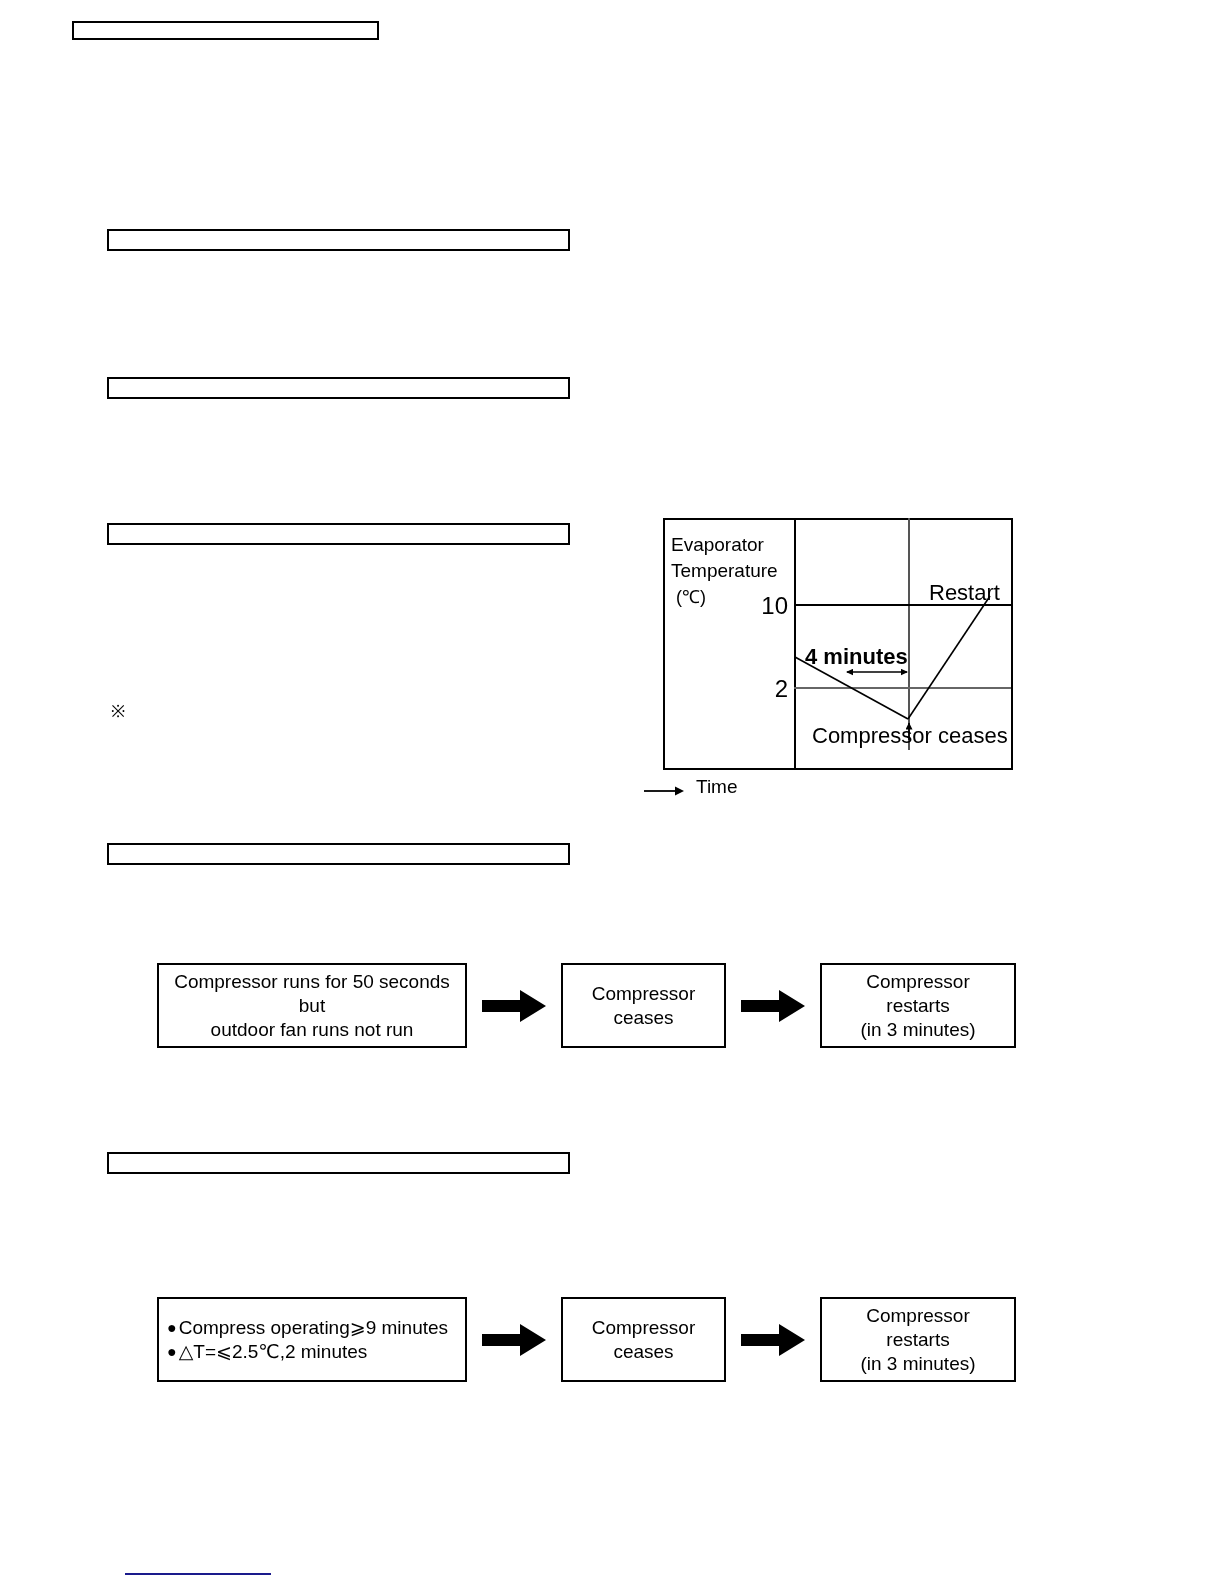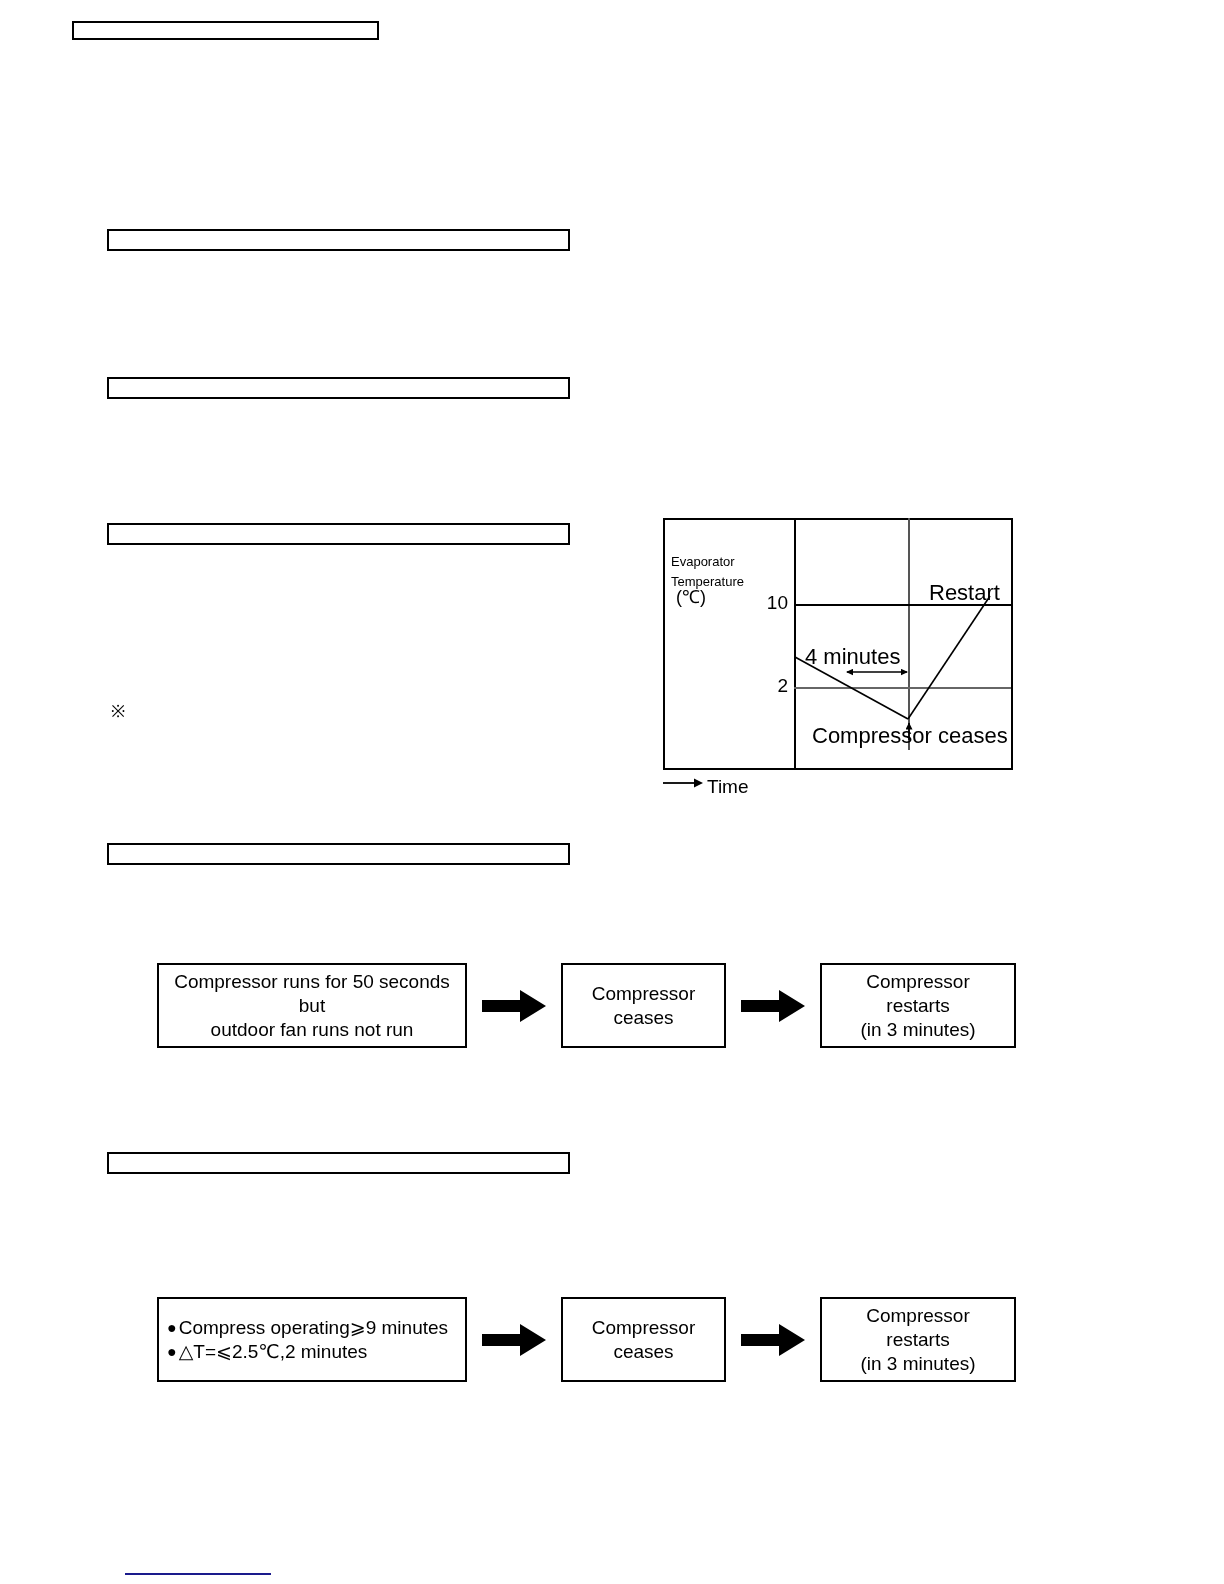--- a/index.html
+++ b/index.html
@@ -57,53 +57,52 @@
   }
   .chart-vline.gray { background: #555555; }
   .chart-hline {
     position: absolute;
     height: 2px;
     background: #000000;
   }
   .chart-hline.gray { background: #666666; }
   .axis-title {
     position: absolute;
-    font-size: 13px;
-    line-height: 20px;
+    font-size: 19px;
+    line-height: 26px;
     white-space: pre-line;
-    margin-top: 20px;
   }
   .axis-unit {
     position: absolute;
     font-size: 18px;
   }
   .tick-label {
     position: absolute;
-    font-size: 19px;
+    font-size: 24px;
     text-align: right;
   }
   .chart-anno {
     position: absolute;
     font-size: 22px;
     white-space: nowrap;
   }
   #chart-svg {
     position: absolute;
     left: 0; top: 0;
     width: 350px;
     height: 252px;
     overflow: visible;
   }
   #time-axis {
     position: absolute;
-    left: 663px;
+    left: 644px;
     top: 776px;
     display: flex;
-    align-items: flex-start;
-    gap: 4px;
+    align-items: flex-end;
+    gap: 12px;
   }
   #time-axis .time-label { font-size: 19px; }
 
   
   .flow {
     position: absolute;
     display: flex;
     align-items: center;
   }
   .flow-box {
@@ -182,21 +181,21 @@
 
     <div class="axis-title" style="left:8px; top:14px;">Evaporator
 Temperature</div>
 
     <div class="axis-unit" style="left:13px; top:66px;">(℃)</div>
 
     <div class="tick-label" style="left:85px; top:74px; width:40px;">10</div>
     <div class="tick-label" style="left:85px; top:157px; width:40px;">2</div>
 
     <div class="chart-anno" style="left:266px; top:62px;">Restart</div>
-    <div class="chart-anno" style="left:142px; top:126px;">4 minutes</div>
+    <div class="chart-anno" style="left:142px; top:126px;font-weight:bold;">4 minutes</div>
     <div class="chart-anno" style="left:149px; top:205px;">Compressor ceases</div>
 
     <svg id="chart-svg" viewBox="0 0 350 252" xmlns="http://www.w3.org/2000/svg">
       <defs>
         <marker id="ah-r" markerWidth="7" markerHeight="7" refX="6" refY="3.2" orient="auto" markerUnits="userSpaceOnUse">
           <path d="M0,0 L7,3.2 L0,6.4 z" fill="#000"></path>
         </marker>
         <marker id="ah-l" markerWidth="7" markerHeight="7" refX="1" refY="3.2" orient="auto" markerUnits="userSpaceOnUse">
           <path d="M7,0 L0,3.2 L7,6.4 z" fill="#000"></path>
         </marker>

